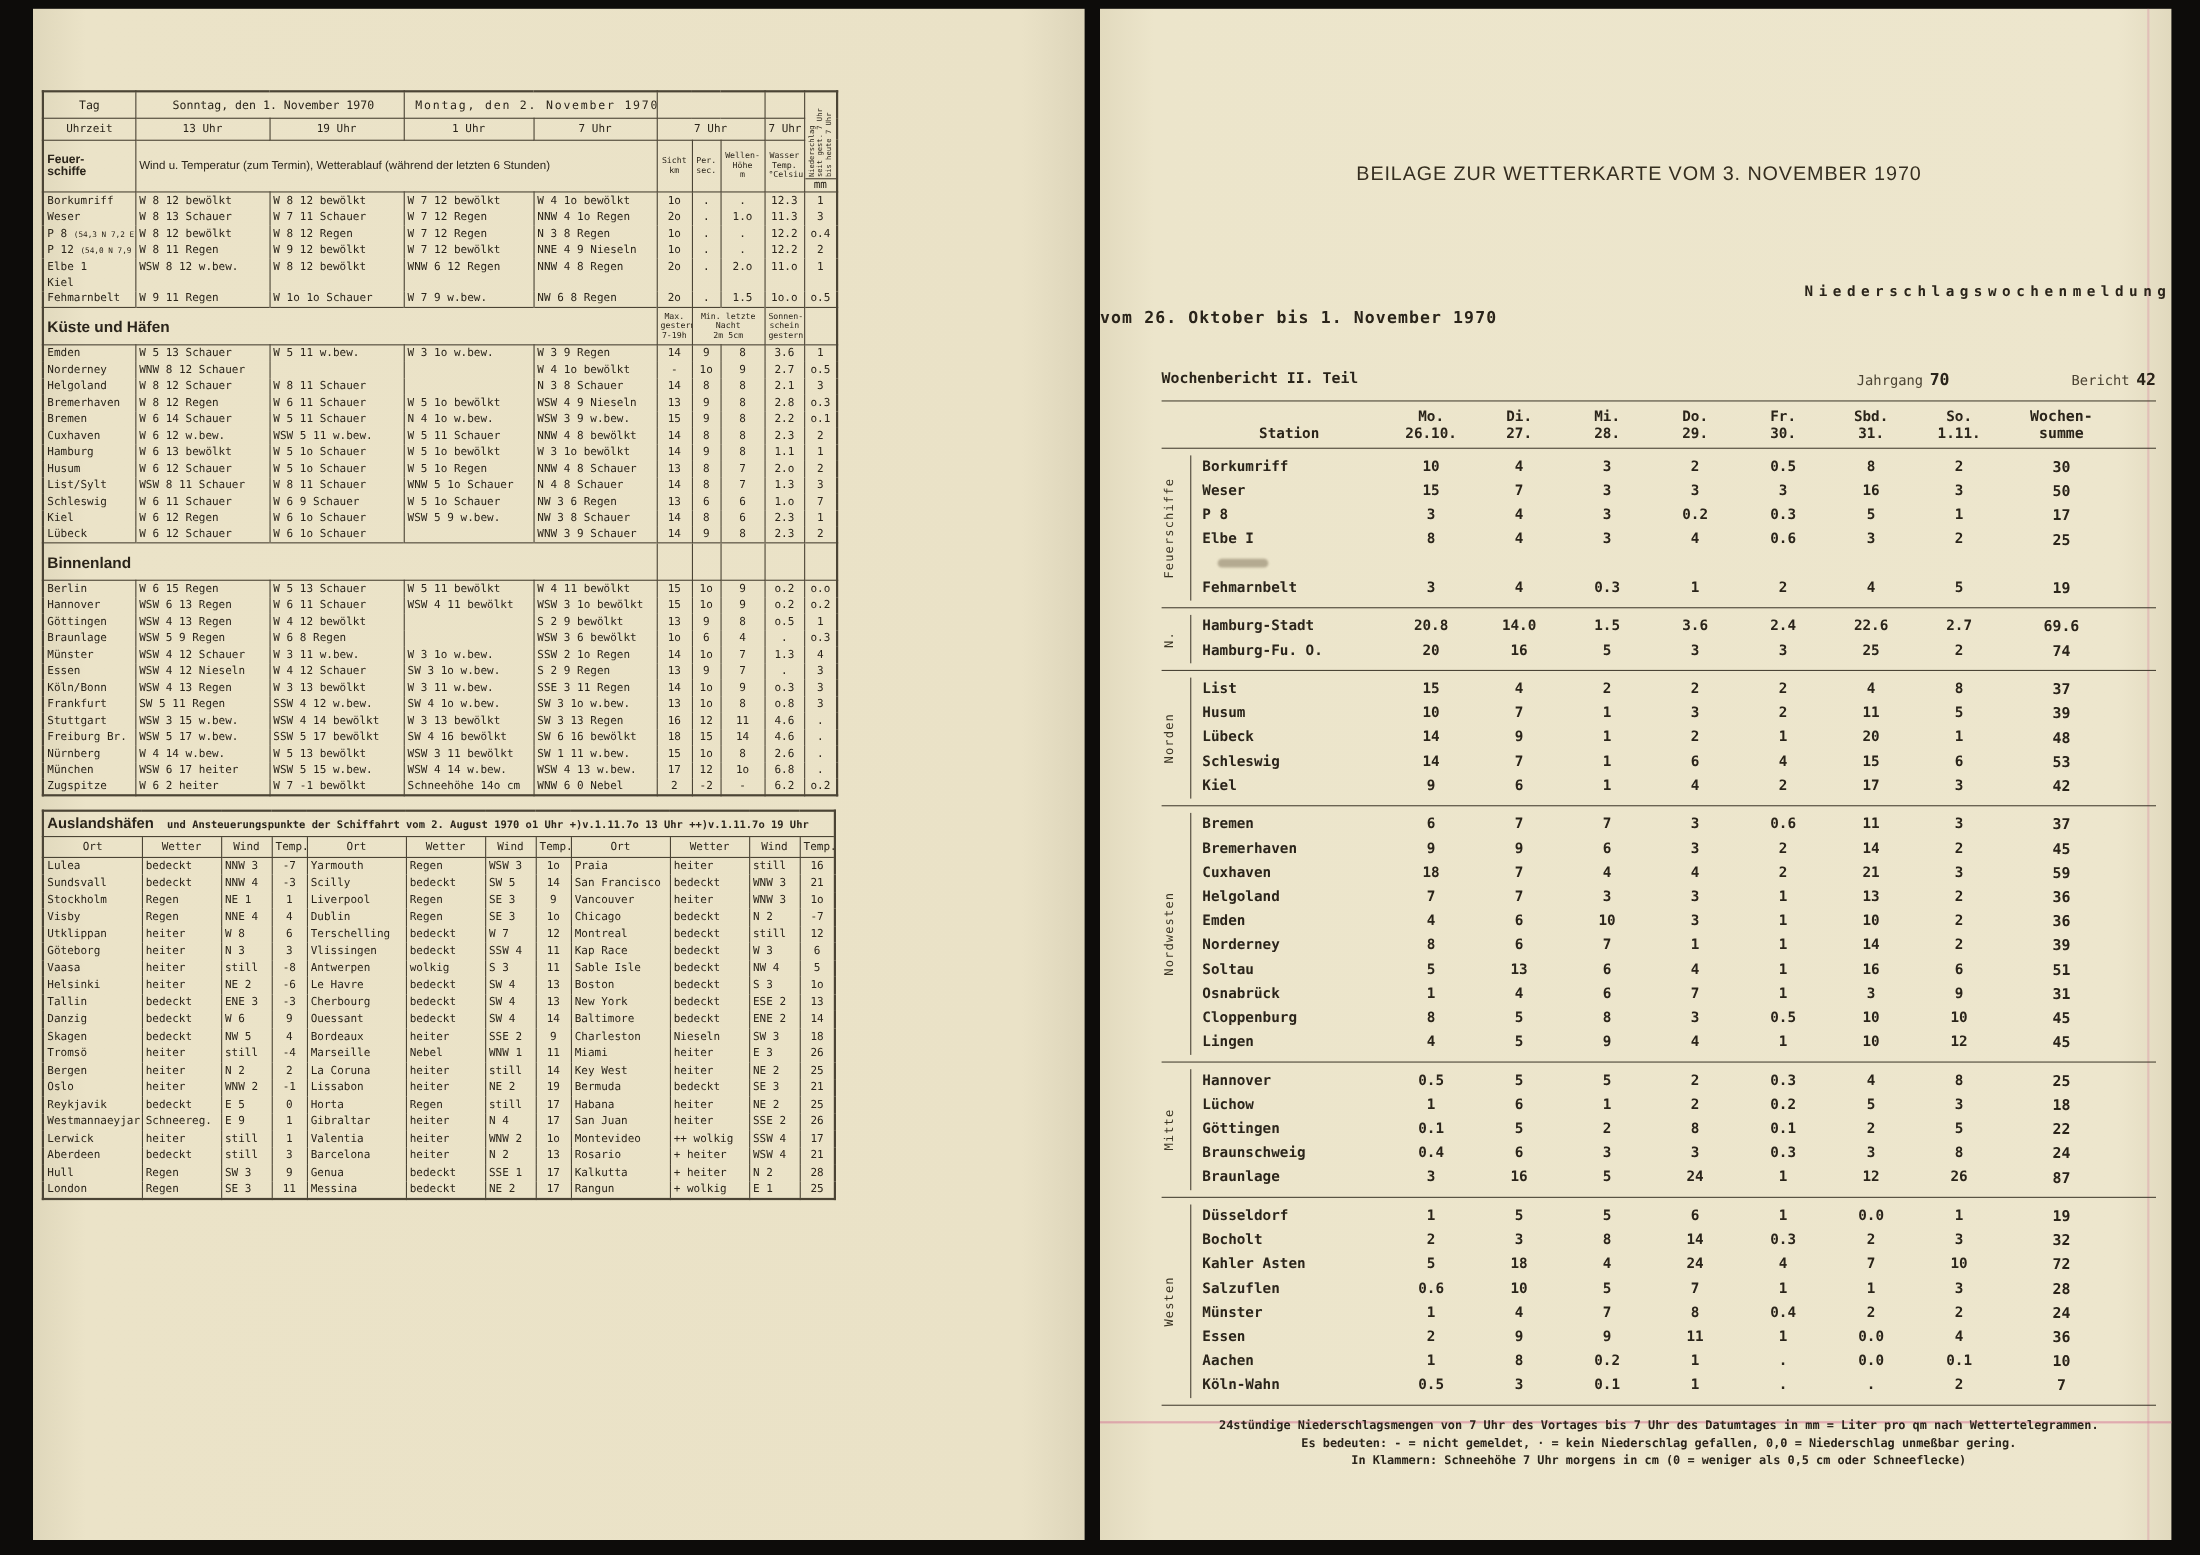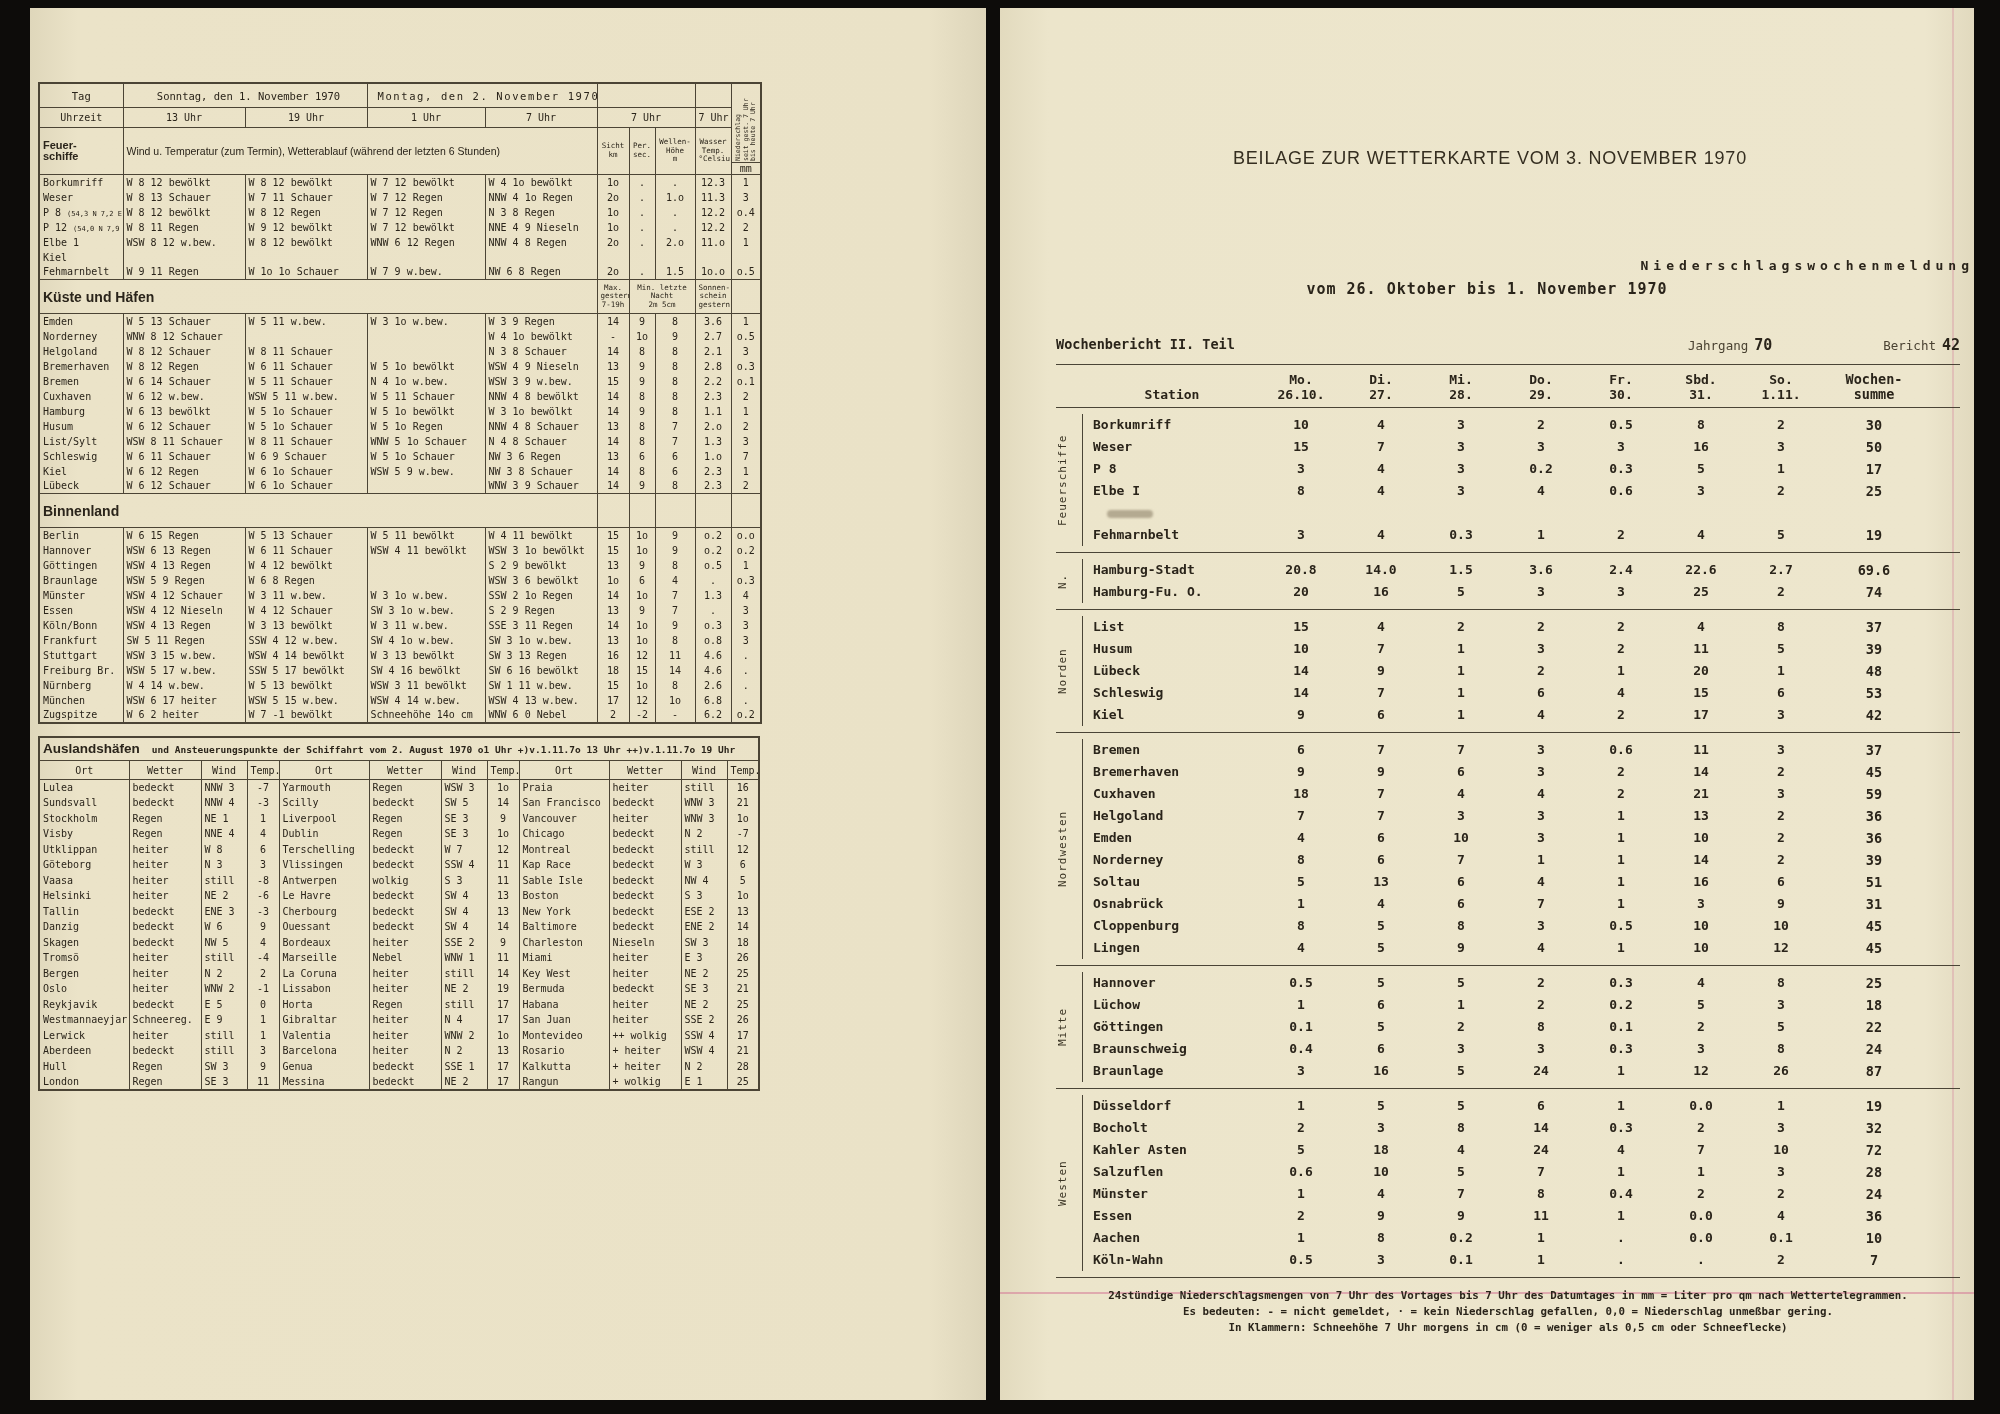--- a/index.html
+++ b/index.html
@@ -35,21 +35,21 @@
   .mmlab{font-size:10px;text-align:center;border-top:1px solid #4b4435;margin-top:1px}
   .pt-title td{height:24px;text-align:left!important;border-bottom:1px solid #4b4435}
   .pt-title .b{font-family:"Liberation Sans",sans-serif;font-weight:bold;font-size:13.5px;margin-right:6px}
   .pt-title .rest{font-size:9.5px;font-weight:bold}
   .pthead td{height:17px;font-size:9.5px}
   #portsTable tbody tr{height:15.5px}
 
   
   .r-title{position:absolute;top:140px;left:40px;width:900px;text-align:center;font-family:"Liberation Sans",sans-serif;font-size:18px;letter-spacing:.8px;color:#352e20}
   .r-h1{position:absolute;top:250px;left:0;width:974px;text-align:right;font-weight:bold;font-size:13px;letter-spacing:5px}
-  .r-h2{position:absolute;top:272px;left:0;width:974px;text-align:center;font-weight:bold;font-size:15px;letter-spacing:1px}
+  .r-h2{position:absolute;top:272px;left:0;width:974px;font-weight:bold;font-size:15px;letter-spacing:1px}
   .r-h3{position:absolute;top:294px;left:0;width:974px;text-align:center;font-size:12.5px}
   .report{position:absolute;top:328px;left:56px;width:904px;font-size:13.5px;font-weight:bold}
   .report .jahr{position:absolute;left:632px;top:0}
   .report .ber{position:absolute;right:0;top:0}
   .report .lbl{font-weight:normal;font-size:12.5px;color:#4a4232}
   .report .numb{font-weight:bold;font-size:15px;margin-left:6px}
   .precip{position:absolute;left:56px;top:356px;width:904px}
   .phead{display:flex;border-top:1px solid #4a4436;border-bottom:1px solid #4a4436;padding:7px 0 5px;align-items:flex-end}
   .chead{font-weight:bold;white-space:pre-line;line-height:15px;font-size:13px;text-align:center}
   .pspacer{width:27px}

